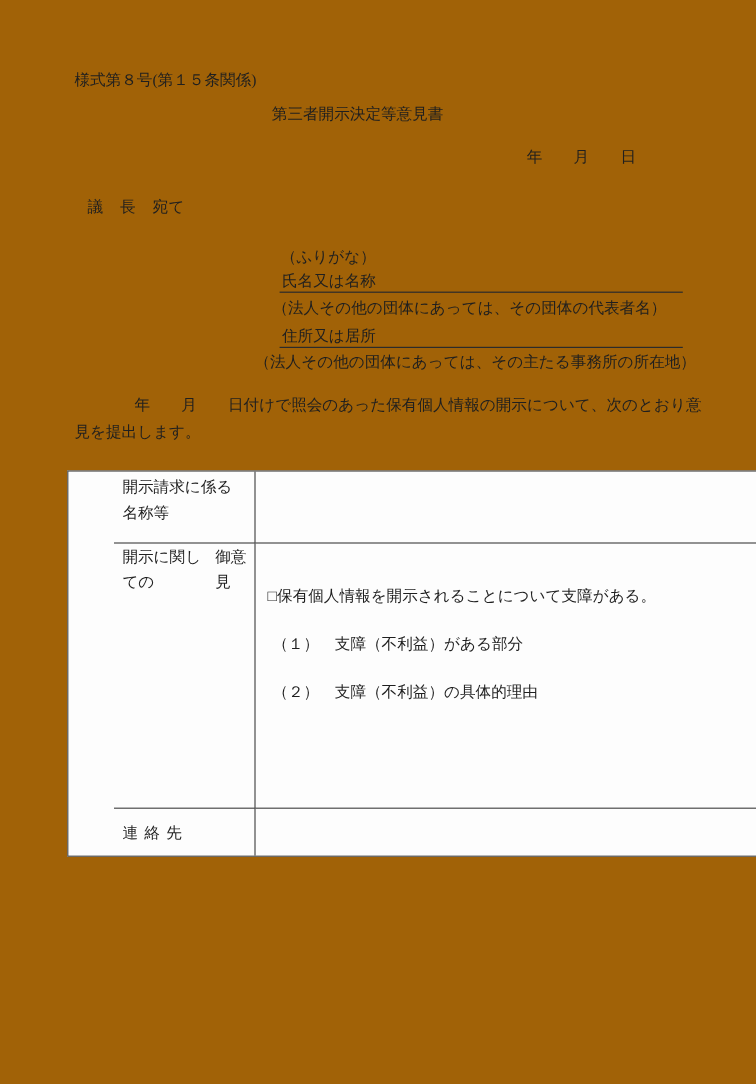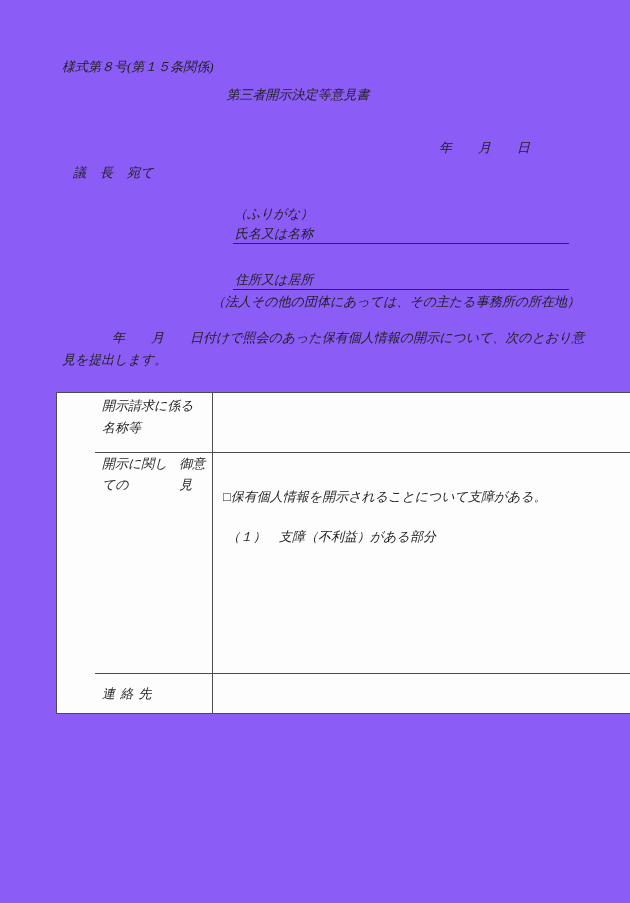--- a/index.html
+++ b/index.html
@@ -4,33 +4,32 @@
 <style>
   html, body {
     margin: 0;
     padding: 0;
     background: #ffffff;
   }
   .page {
     position: relative;
     width: 630px;
     height: 903px;
-    background: #8b5cf6;
+    background: #a16207;
     font-family: "Liberation Serif", "DejaVu Serif", serif;
     color: #1f1f1f;
     font-size: 13px;
     line-height: 16px;
     overflow: hidden;
-    font-style: italic;
   }
   .abs { position: absolute; white-space: nowrap; }
 
   .form-number { left: 62px; top: 59px; }
   .doc-title  { left: 0; width: 596px; top: 87px; text-align: center; }
-  .date-line  { top: 140px; right: 100px; margin-left: 16px; }
+  .date-line  { top: 123px; right: 100px; margin-left: 16px; }
   .addressee  { left: 73px; top: 165px; letter-spacing: 0.5px; }
 
   .furigana   { left: 234px; top: 206px; }
   .field-line {
     position: absolute;
     left: 233px;
     width: 336px;
     height: 17px;
     border-bottom: 1px solid #2b2b2b;
   }
@@ -104,20 +103,21 @@
   <div class="abs date-line">年　　月　　日</div>
 
   <div class="abs addressee">議　長　宛て</div>
 
   <div class="abs furigana">（ふりがな）</div>
 
   <div class="field-line name-line">
     <span class="field-label">氏名又は名称</span>
   </div>
 
+  <div class="abs name-note">（法人その他の団体にあっては、その団体の代表者名）</div>
 
   <div class="field-line address-line">
     <span class="field-label">住所又は居所</span>
   </div>
 
   <div class="abs address-note">（法人その他の団体にあっては、その主たる事務所の所在地）</div>
 
   <div class="abs body-line-1">年　　月　　日付けで照会のあった保有個人情報の開示について、次のとおり意</div>
 
   <div class="abs body-line-2">見を提出します。</div>
@@ -132,20 +132,21 @@
 
     <div class="cell col-head row-sep cell-opinion-label">
       <div class="lbl-line">開示に関しての</div>
       <div class="lbl-line">御意見</div>
     </div>
     <div class="cell row-sep cell-opinion-content">
       <div class="opt-line">
         <span class="checkbox">□</span><span>保有個人情報を開示されることについて支障がある。</span>
       </div>
       <div class="opt-line item">（１）　支障（不利益）がある部分</div>
+      <div class="opt-line item">（２）　支障（不利益）の具体的理由</div>
     </div>
 
     <div class="cell col-head cell-contact-label">
       <span>連 絡 先</span>
     </div>
     <div class="cell"></div>
 
   </div>
 
 </div>

